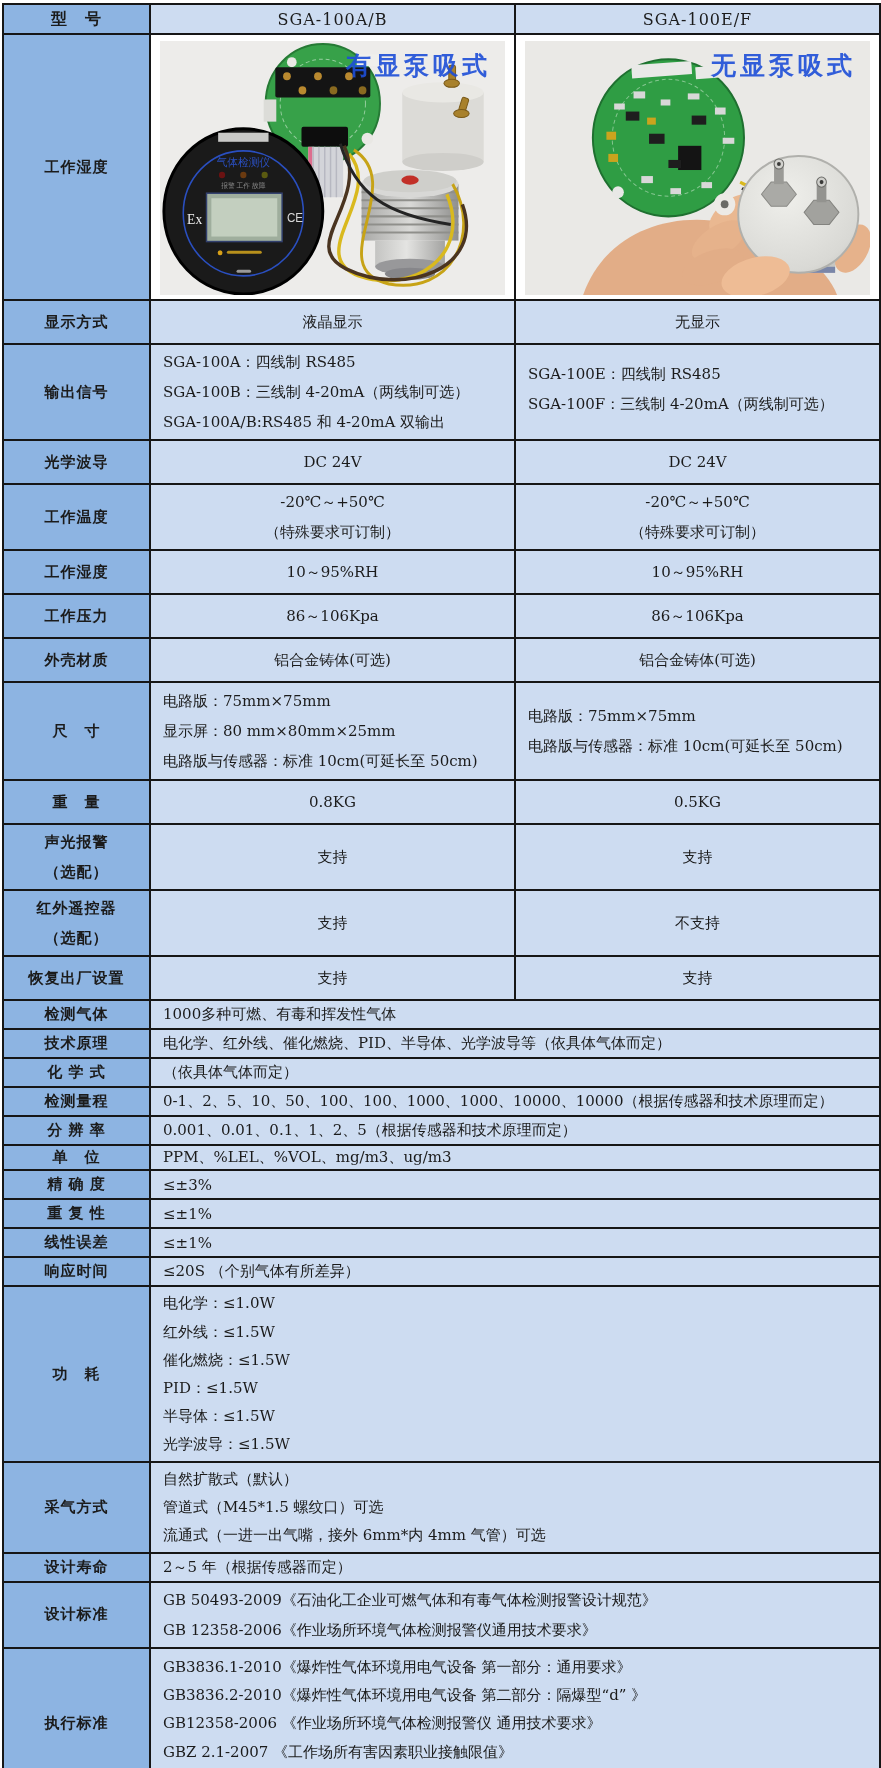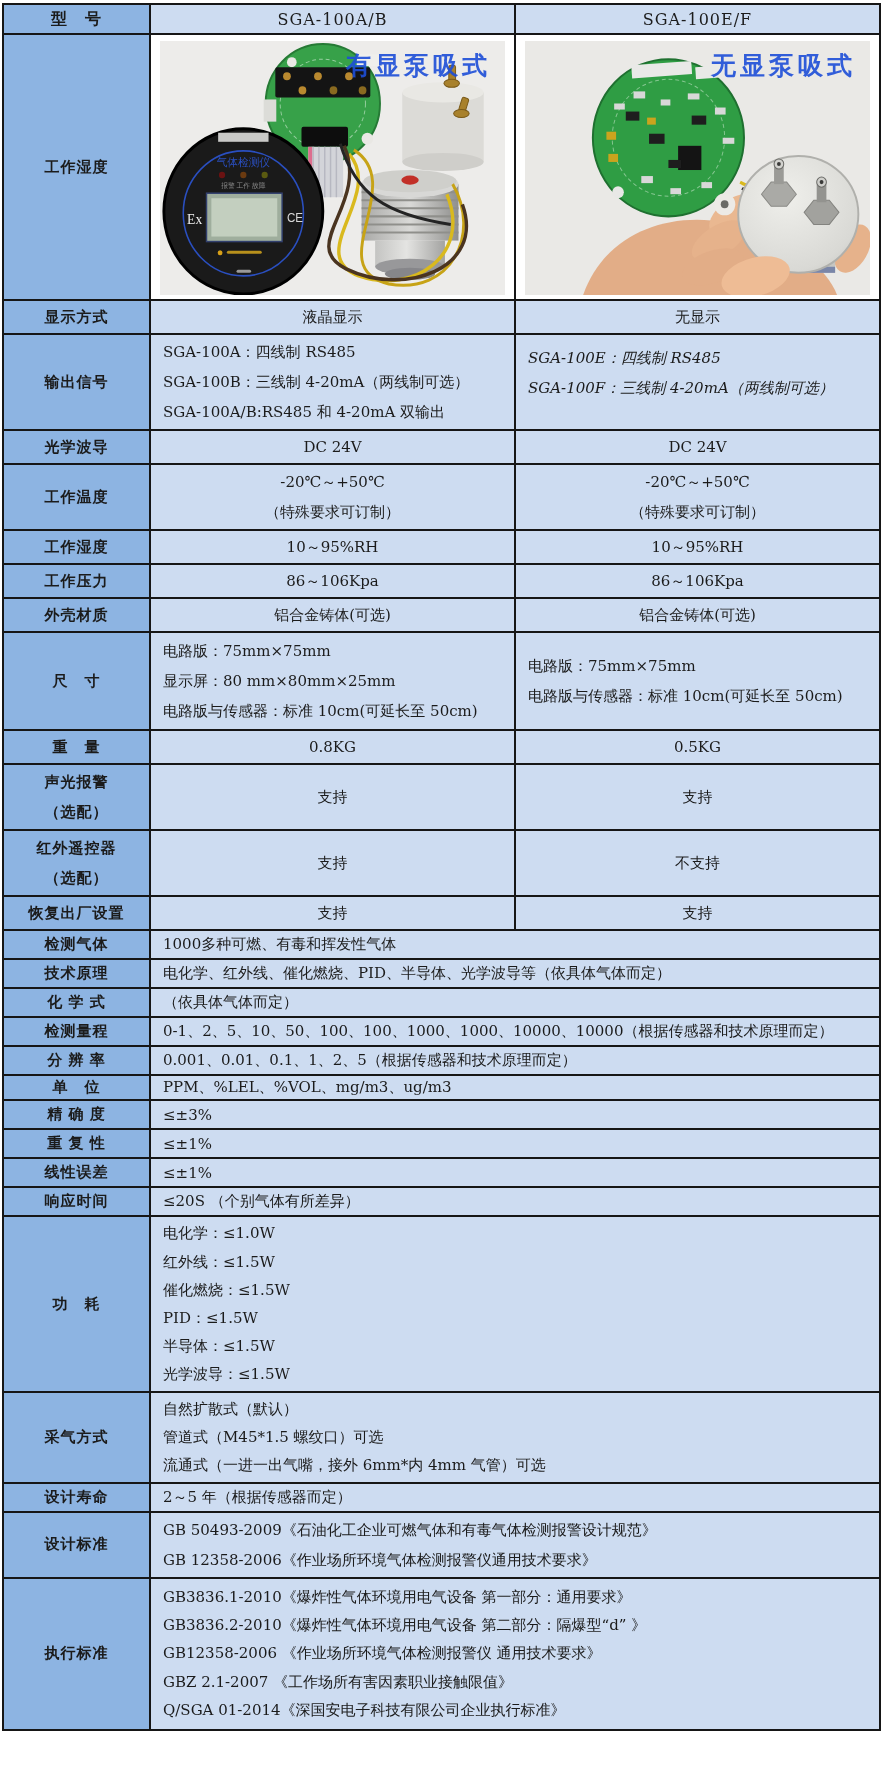--- a/index.html
+++ b/index.html
@@ -54,21 +54,21 @@
     right: 14px;
     font-family: "Liberation Sans", sans-serif;
     font-weight: bold;
     font-size: 25px;
     letter-spacing: 4px;
     color: #1d4ed8;
     opacity: 0.9;
   }
   
   .h26 { height: 30px; }  .h262 { height: 266px; }
-  .h32 { height: 34px; }  .h92 { height: 94px; }
+  .h32 { height: 44px; }  .h92 { height: 94px; }
   .h60 { height: 62px; }  .h96 { height: 98px; }
   .h62 { height: 64px; }  .h28 { height: 29px; }
   .h30 { height: 15px; margin-left: 36px; }  .h172 { height: 176px; }
   .h80 { height: 84px; }  .h148 { height: 152px; }
 </style>
 </head>
 <body>
 
 <table class="spec">
   <colgroup>
@@ -276,21 +276,21 @@
     <td>无显示</td>
   </tr>
 
   <tr class="h92">
     <td class="label">输出信号</td>
     <td class="left lines">
       <div>SGA-100A：四线制 RS485</div>
       <div>SGA-100B：三线制 4-20mA（两线制可选）</div>
       <div>SGA-100A/B:RS485 和 4-20mA 双输出</div>
     </td>
-    <td class="left lines" style="vertical-align:top; padding-top:8px;font-style:italic;">
+    <td class="left lines" style="vertical-align:top; padding-top:14px;">
       <div>SGA-100E：四线制 RS485</div>
       <div>SGA-100F：三线制 4-20mA（两线制可选）</div>
     </td>
   </tr>
 
   <tr class="h32">
     <td class="label">光学波导</td>
     <td>DC 24V</td>
     <td>DC 24V</td>
   </tr>

